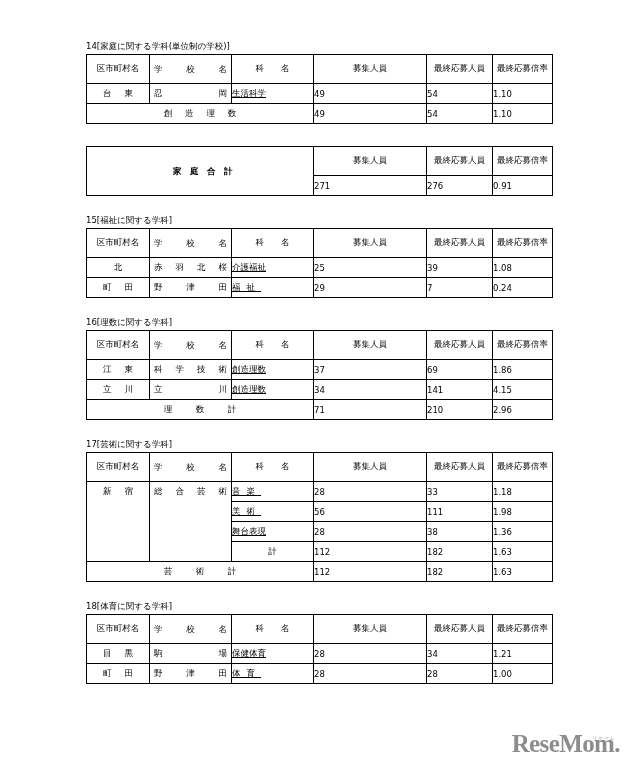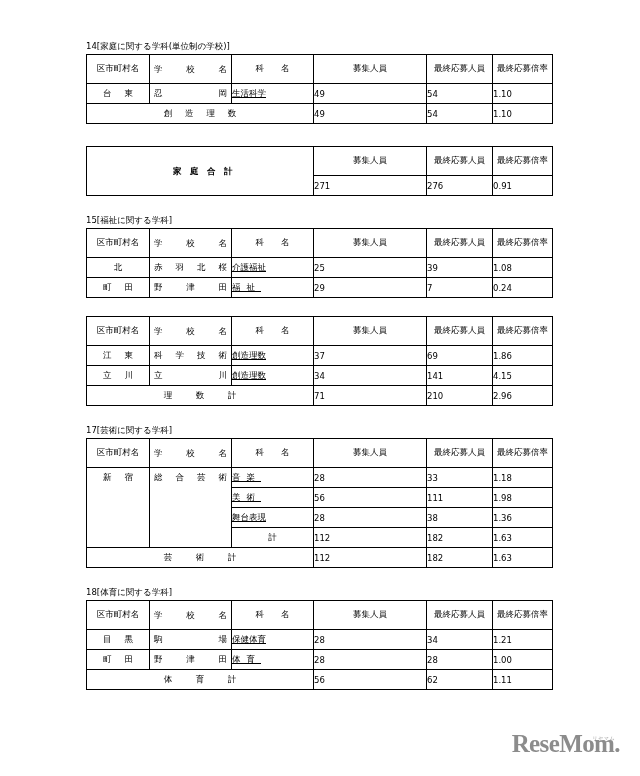--- a/index.html
+++ b/index.html
@@ -264,20 +264,21 @@
           <td class="rgt">7</td>
           <td class="rgt">0.24</td>
         </tr>
       </tbody>
     </table>
   </div>
 
   <div class="spacer-md"></div>
 
   <div class="section">
+    <div class="section-label">16[理数に関する学科]</div>
     <table class="grid">
       <colgroup>
         <col class="c-city">
           <col class="c-school">
           <col class="c-dept">
         <col class="c-quota">
           <col class="c-apps">
           <col class="c-ratio">
       </colgroup>
       <thead>
@@ -440,28 +441,20 @@
               <span class="just-wide">町田</span>
             </td>
           <td>
               <span class="just">野津田</span>
             </td>
           <td class="lft"><span style="letter-spacing:6px">体育</span></td>
           <td class="rgt">28</td>
           <td class="rgt">28</td>
           <td class="rgt">1.00</td>
         </tr>
-        <tr>
-          <td colspan="3">
-              <span class="just-sum">体育計</span>
-            </td>
-          <td class="rgt">56</td>
-          <td class="rgt">62</td>
-          <td class="rgt">1.11</td>
-        </tr>
       </tbody>
     </table>
   </div>
 
 </div>
 
 <div class="logo">
   <span class="logo-text"><span>ReseMom</span><span>.</span><span class="logo-ruby">リセマム</span></span>
 </div>
 

